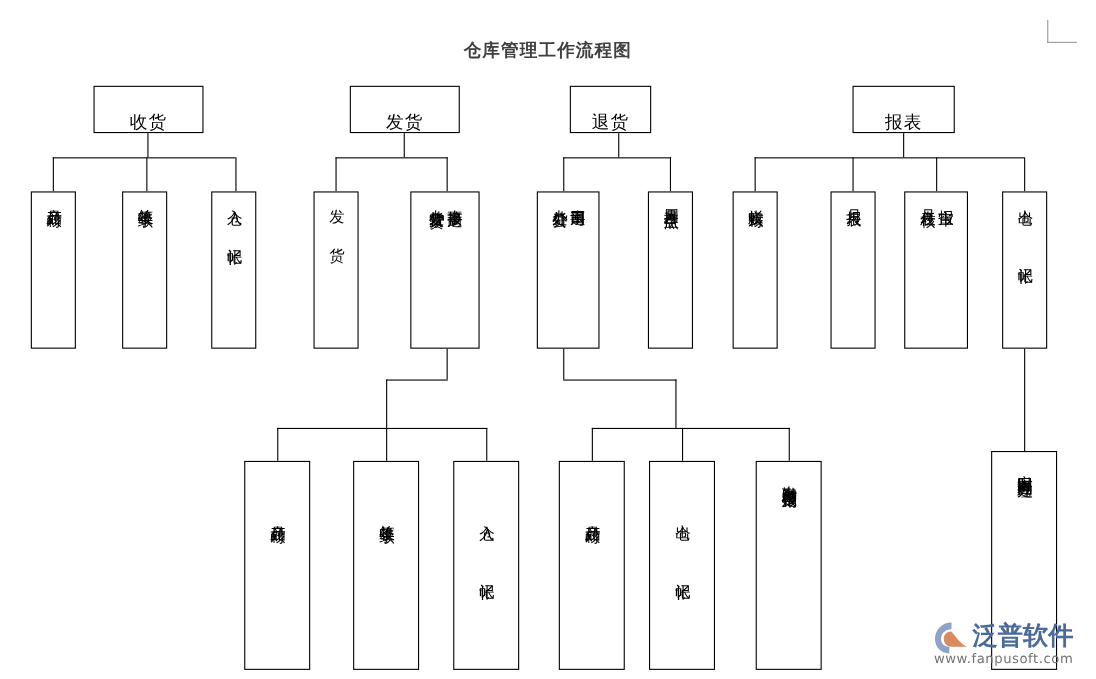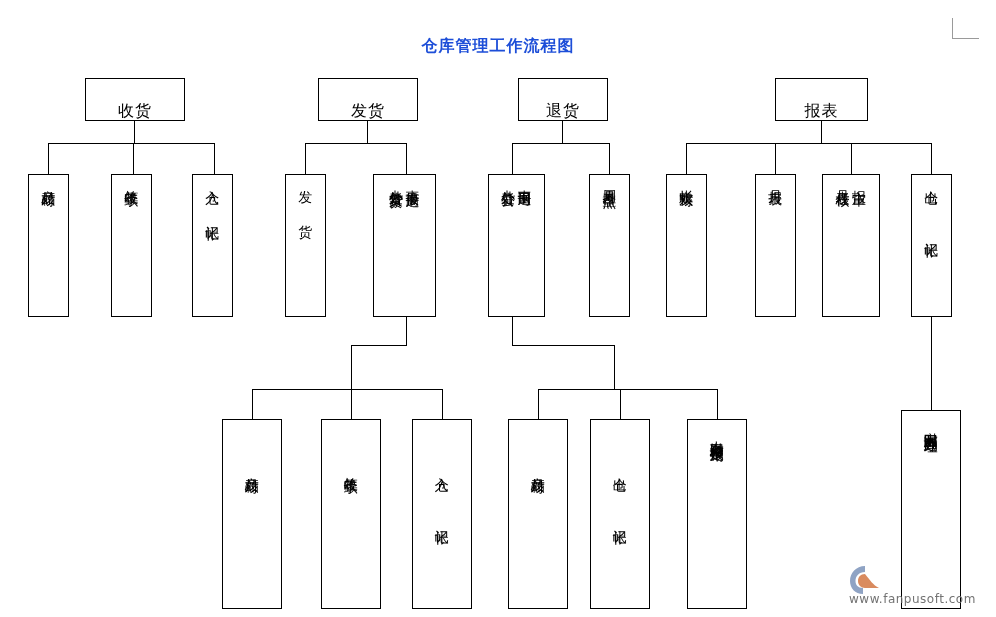--- a/index.html
+++ b/index.html
@@ -19,21 +19,21 @@
   }
   
   .chart-title {
     position: absolute;
     left: 0;
     top: 36px;
     width: 996px;
     text-align: center;
     font-size: 16px;
     font-weight: bold;
-    color: #1d4ed8;
+    color: #404040;
     letter-spacing: 1px;
     font-family: "DejaVu Sans", "Liberation Sans", sans-serif;
   }
   
   .corner-mark {
     position: absolute;
     left: 952px;
     top: 18px;
     width: 26px;
     height: 20px;
@@ -179,21 +179,21 @@
   <div class="ln-v" style="left:717px; top:389px; height:30px;"></div>
 
   <div class="ln-v" style="left:931px; top:316px; height:94px;"></div>
 
   <div class="node horiz" style="left:85px; top:78px; width:100px; height:43px;">
     <span>收货</span>
   </div>
   <div class="node horiz" style="left:318px; top:78px; width:100px; height:43px;justify-content:center;">
     <span>发货</span>
   </div>
-  <div class="node horiz" style="left:518px; top:78px; width:90px; height:43px;">
+  <div class="node horiz" style="left:518px; top:78px; width:74px; height:43px;">
     <span>退货</span>
   </div>
   <div class="node horiz" style="left:775px; top:78px; width:93px; height:43px;">
     <span>报表</span>
   </div>
 
   <div class="node vert" style="left:28px; top:174px; width:41px; height:143px;">
     <span class="vcol center">产品核对</span>
   </div>
   <div class="node vert" style="left:111px; top:174px; width:41px; height:143px;">
@@ -255,16 +255,17 @@
 
   <div class="node vert" style="left:901px; top:410px; width:60px; height:199px;">
     <span class="vcol center" style="margin-top:6px;">定时寄回内勤处理</span>
   </div>
 
   <div class="watermark">
     <svg class="wm-logo" viewBox="0 0 34 32" xmlns="http://www.w3.org/2000/svg">
       <path d="M17 2 C8 2 2 9 2 17 C2 24 7 30 15 30 L15 24 C10 24 7.5 21 7.5 17 C7.5 12 11 8 17 8 Z" fill="#8fa3c4"></path>
       <path d="M17 10 C12.5 10 10 13 10 17 C10 21 13 24 17 24 L31 24 C25 21 22 16 17 10 Z" fill="#d98b5f"></path>
     </svg>
+    <div class="wm-text">泛普软件</div>
     <div class="wm-url">www.fanpusoft.com</div>
   </div>
 
 </div>
 
 </body></html>

